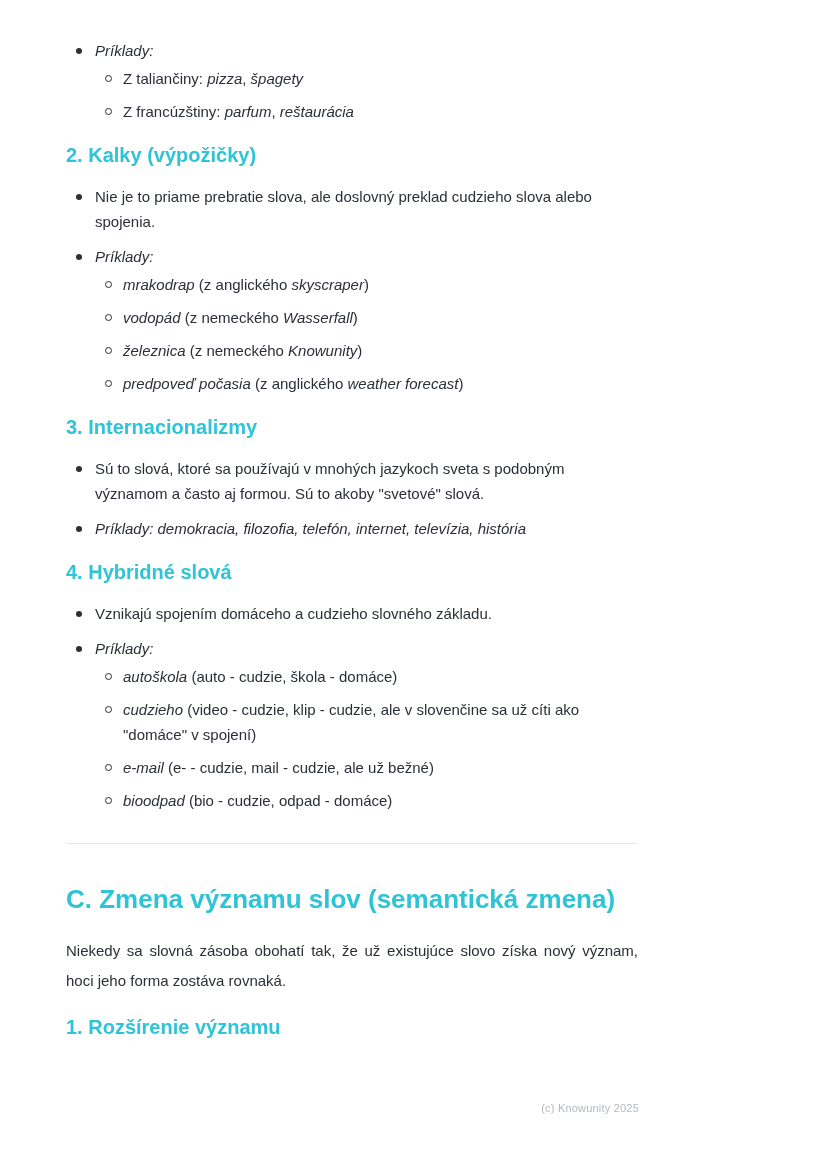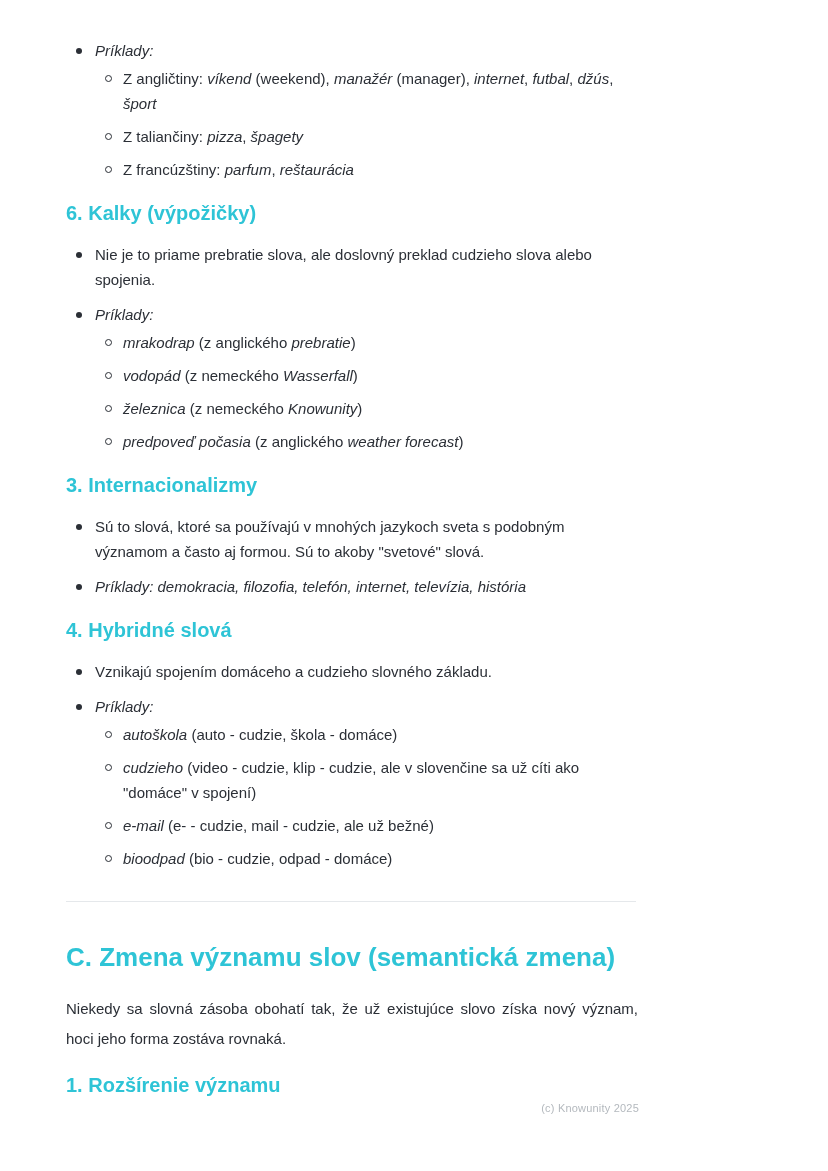--- a/index.html
+++ b/index.html
@@ -56,34 +56,33 @@
 </head>
 <body>
 
 <div class="page">
   <div class="content">
 
     <ul class="l1">
       <li>
         <span><span class="it">Príklady:</span></span>
         <ul class="l2">
-          <li><span>Z angličtiny: </span><span class="it">víkend</span><span> (weekend), </span><span class="it">manažér</span><span> (manager), </span><span class="it">internet</span><span>, </span><span class="it">futbal</span><span>, </span><span class="it">džús</span><span>, </span><span class="it">šport</span></li>
           <li><span>Z taliančiny: </span><span class="it">pizza</span><span>, </span><span class="it">špagety</span></li>
           <li><span>Z francúzštiny: </span><span class="it">parfum</span><span>, </span><span class="it">reštaurácia</span></li>
         </ul>
       </li>
     </ul>
 
-    <h3>6. Kalky (výpožičky)</h3>
+    <h3>2. Kalky (výpožičky)</h3>
     <ul class="l1">
       <li><span>Nie je to priame prebratie slova, ale doslovný preklad cudzieho slova alebo spojenia.</span></li>
       <li>
         <span><span class="it">Príklady:</span></span>
         <ul class="l2">
-          <li><span class="it">mrakodrap</span><span> (z anglického </span><span class="it">prebratie</span><span>)</span></li>
+          <li><span class="it">mrakodrap</span><span> (z anglického </span><span class="it">skyscraper</span><span>)</span></li>
           <li><span class="it">vodopád</span><span> (z nemeckého </span><span class="it">Wasserfall</span><span>)</span></li>
           <li><span class="it">železnica</span><span> (z nemeckého </span><span class="it">Knowunity</span><span>)</span></li>
           <li><span class="it">predpoveď počasia</span><span> (z anglického </span><span class="it">weather forecast</span><span>)</span></li>
         </ul>
       </li>
     </ul>
 
     <h3>3. Internacionalizmy</h3>
     <ul class="l1 sp">
       <li><span>Sú to slová, ktoré sa používajú v mnohých jazykoch sveta s podobným významom a často aj formou. Sú to akoby "svetové" slová.</span></li>

